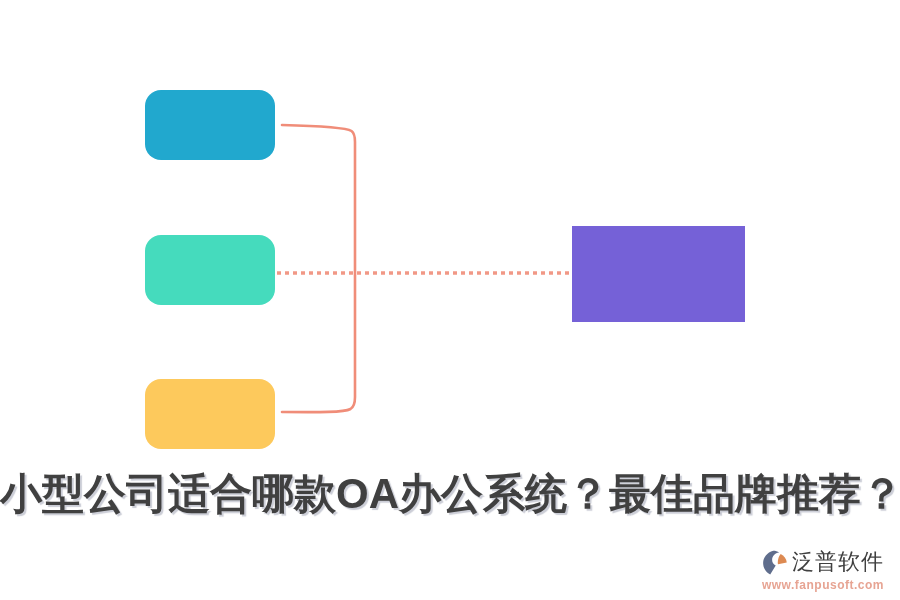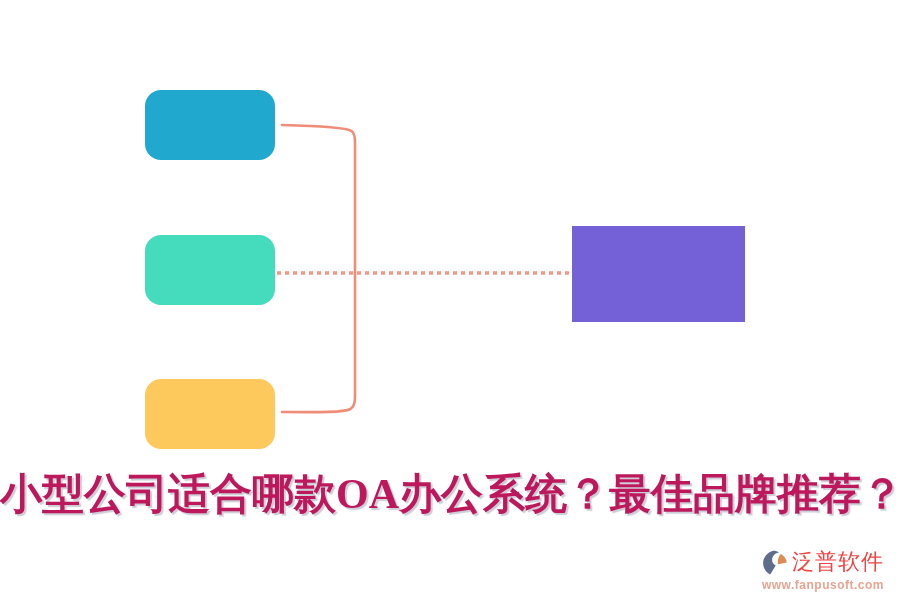--- a/index.html
+++ b/index.html
@@ -89,29 +89,29 @@
              C344,412.5 320,412.3 282,412" fill="none" stroke-width="2.6" stroke-linecap="round" stroke="#F08D79"></path>
     <line x1="277" y1="273" x2="571" y2="273" stroke-width="3.6" stroke-dasharray="4 4" opacity="0.9" stroke="#F08D79"></line>
   </svg>
 
   <div class="flow-box box-top" style="background: rgb(33, 168, 206);"></div>
   <div class="flow-box box-middle" style="background: rgb(69, 219, 189);"></div>
   <div class="flow-box box-bottom" style="background: rgb(253, 201, 92);"></div>
 
   <div class="target-box" style="background: rgb(117, 97, 215);"></div>
 
-  <h1 class="page-title" style="color: #be185d; font-family: Liberation Serif, serif;">小型公司适合哪款OA办公系统？最佳品牌推荐？</h1>
+  <h1 class="page-title" style="color: #404040;">小型公司适合哪款OA办公系统？最佳品牌推荐？</h1>
 
   <div class="watermark">
     <div class="watermark-row">
       <svg width="27" height="27" viewBox="0 0 24 24">
         <path d="M10,1.5 C4.5,3 1,7.5 1,12.5 C1,17 3.5,20.8 7.3,22.7
                  L12.2,14.6 C10.2,13.8 9,11.9 9,9.8
                  C9,6.2 11.6,3.4 15.2,3.1 C13.8,2.1 12,1.5 10,1.5 Z" fill="#5F6D8C"></path>
         <path d="M16.6,4.4 C19.6,5.8 21.7,8.6 22,12 L14.3,13.6
                  C14.1,13.2 14,12.7 14,12.2 C14,9 15,6.1 16.6,4.4 Z" fill="#DD8A52"></path>
       </svg>
-      <span class="brand-name" style="color: #ef4444;">泛普软件</span>
+      <span class="brand-name" style="color: #404040;">泛普软件</span>
     </div>
     <div class="brand-url" style="color: rgb(231, 164, 147);">www.fanpusoft.com</div>
   </div>
 
 </div>
 
 </body></html>

